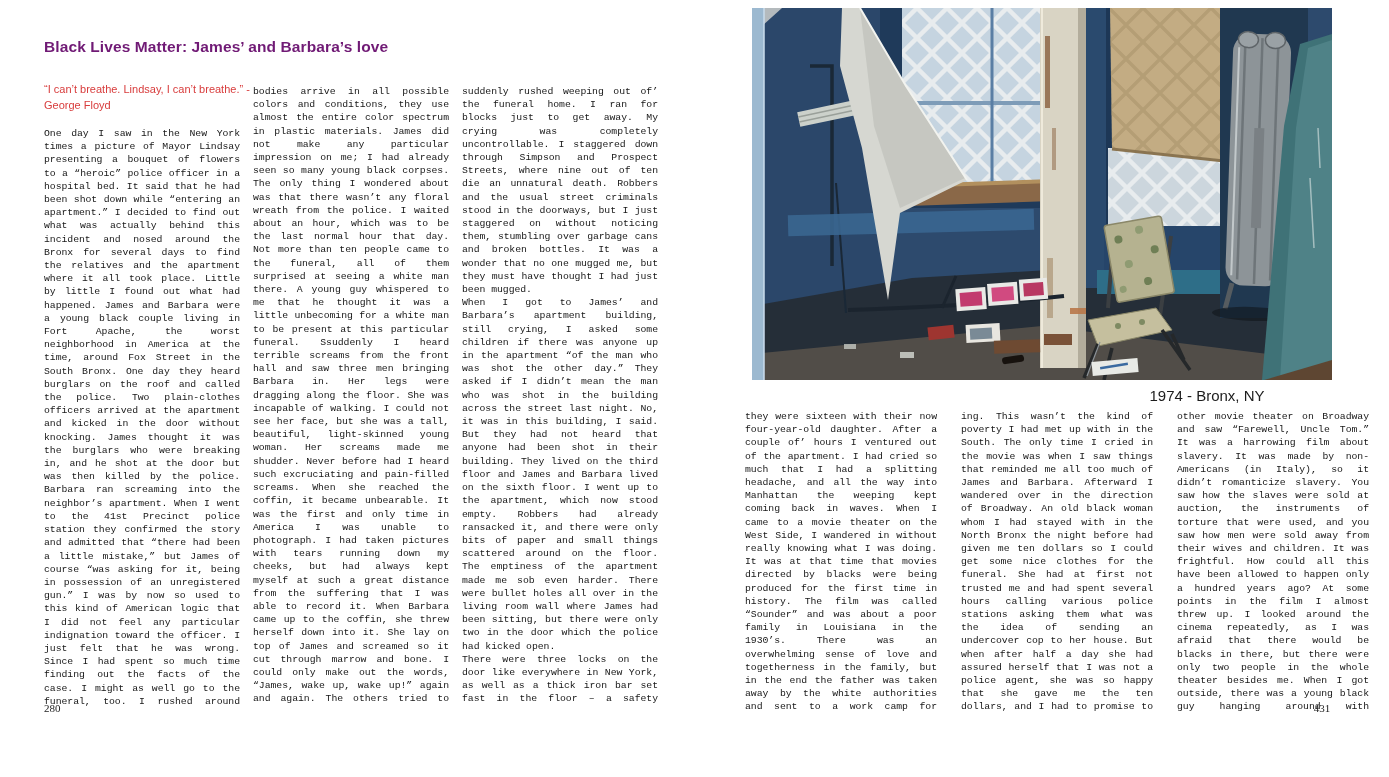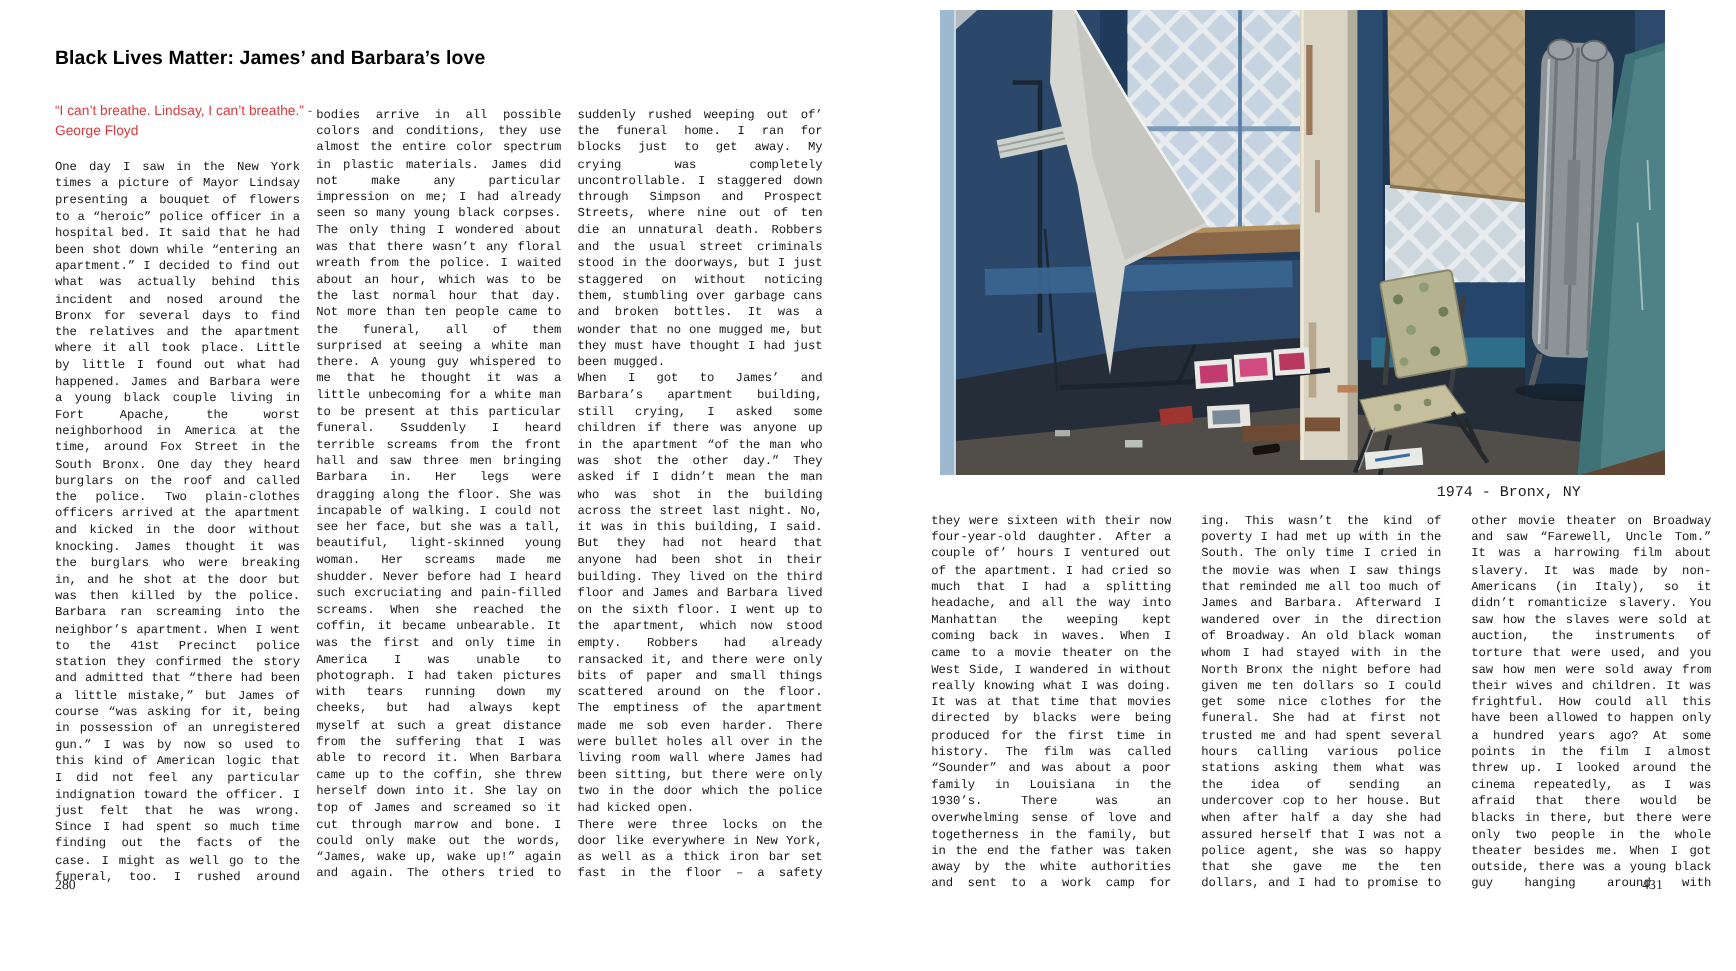--- a/index.html
+++ b/index.html
@@ -4,41 +4,41 @@
 <style>
   html,body{margin:0;padding:0;}
   body{
     width:1389px;height:777px;background:#ffffff;overflow:hidden;position:relative;
     font-family:"Liberation Serif", serif;
     -webkit-font-smoothing:antialiased;
   }
   .abs{position:absolute;}
   .page-title{
     font-family:"Liberation Sans", sans-serif;
-    font-weight:700;font-size:15.5px;color:#000000;letter-spacing:.1px;
+    font-weight:700;font-size:15.5px;color:#701a75;letter-spacing:.1px;
   }
   .pull-quote{
     font-family:"Liberation Sans", sans-serif;
     font-size:11px;line-height:15.5px;color:#d83c3c;width:225px;white-space:pre-line;
   }
   .col{
     width:196px;font-size:9.8px;line-height:13.2px;text-align:justify;
     color:#161616;white-space:pre-line;letter-spacing:-0.05px;overflow:hidden;font-family:Liberation Mono, monospace;
   }
   .cols-left{left:44px;top:85px;display:flex;gap:13px;}
   .cols-left .col{max-height:622px;}
   .cols-left .col.first{margin-top:42px;max-height:580px;}
   .cols-right{left:745px;top:410px;display:flex;gap:24px;}
   .cols-right .col{width:192px;max-height:302px;}
   .pageno{font-size:11px;color:#222;}
   .photo-wrap{left:752px;top:8px;width:580px;height:372px;overflow:hidden;background:#2d4a6d;}
   .photo-wrap svg{display:block;width:100%;height:100%;}
   .photo-caption{
     left:752px;top:387px;width:580px;
-    font-family:Liberation Mono, monospace;font-size:12px;color:#1c1c1c;
+    font-family:Liberation Sans, sans-serif;font-size:15px;color:#1c1c1c;
   }
   .photo-caption span{display:block;margin-left:370px;width:170px;text-align:center;}
 </style>
 </head>
 <body>
 
 <div class="abs page-title" style="left:44px;top:38px;">Black Lives Matter: James’ and Barbara’s love</div>
 
 <div class="abs pull-quote" style="left:44px;top:82px;">“I can’t breathe. Lindsay, I can’t breathe.” -
 George Floyd</div>

